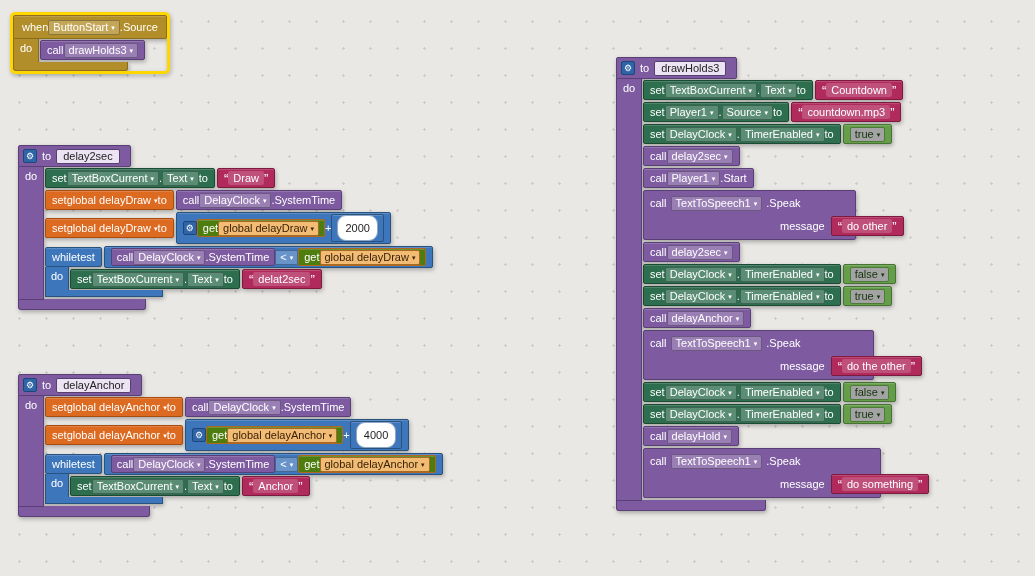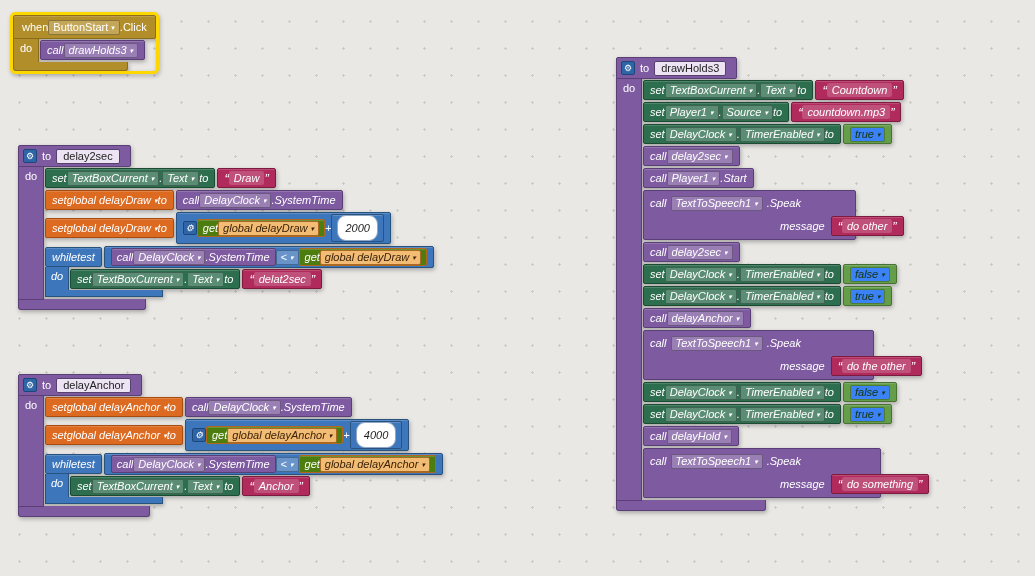--- a/index.html
+++ b/index.html
@@ -35,21 +35,21 @@
 
   .tlabel { display:inline-flex; align-items:center; }
   .ml { }
 
   .dd {
     display:inline-flex; align-items:center; gap:3px; padding:0 4px; height:15px;
     background:rgba(255,255,255,.22); border:1px solid rgba(0,0,0,.3); border-radius:2px;
   }
   .caret { font-size:7px; line-height:1; }
   .ddl { background:#f3bc74; border-color:#a86a22; color:#3a2208; }
-  .logic .ddl { background:#3b82f6; border-color:#4d7a38; color:#15330d; }
+  .logic .ddl { background:#a3a3a3; border-color:#4d7a38; color:#15330d; }
   .ddflat { background:transparent; border:none; padding:0; }
 
   .gear {
     width:14px; height:14px; flex:0 0 14px; background:#2f65a7; border:1px solid #1d4679;
     color:#fff; font-size:9px; line-height:1; display:inline-flex; align-items:center;
     justify-content:center; border-radius:2px;
   }
   .num {
     background:#fff; color:#1f1f1f; border:1px solid #8fa6c4; border-radius:9px;
     padding:12px 7px; height:20px; display:inline-flex; align-items:center;
@@ -69,21 +69,21 @@
     border:1px solid #5a3f77; height:22px; padding:0 10px 0 4px; border-radius:2px;
     position:relative; z-index:2;
   }
   .whenhead { height:24px; padding:0 8px; position:relative; z-index:2; }
   .procbody { display:flex; align-items:stretch; margin-top:-1px; }
   .spine {
     width:26px; flex:0 0 26px; background:#7e5ba0; border:1px solid #5a3f77; border-top:0;
     display:flex; justify-content:center; align-items:flex-start; padding-top:4px;
   }
   .spine.gold { background:#b28e2a; border-color:#8a6c1c; }
-  .rowscol { display:flex; flex-direction:column; align-items:flex-start; gap:2px; padding:2px 0 3px 1px;font-style:italic; }
+  .rowscol { display:flex; flex-direction:column; align-items:flex-start; gap:2px; padding:2px 0 3px 1px; }
   .procfoot {
     background:#7e5ba0; border:1px solid #5a3f77; border-top:0; height:11px;
     border-radius:0 0 3px 3px; margin-top:-1px;
   }
   .procfoot.gold { background:#b28e2a; border-color:#8a6c1c; height:9px; }
 
   .row { display:flex; align-items:center; gap:2px; }
 
   .whileblk { display:flex; flex-direction:column; align-items:flex-start; }
   .whilehead { display:flex; align-items:center; gap:2px; position:relative; z-index:2;border-radius:11px; }
@@ -609,21 +609,21 @@
           </div>
         </div>
       </div><div class="procfoot" style="width: 150px;"></div></div>
     <div class="whenblk selected" style="left: 13px; top: 15px;">
       <div class="blk event whenhead">
         <div class="tlabel">when</div>
         <div class="dd">
           <div class="ddv">ButtonStart</div>
           <div class="caret">▾</div>
         </div>
-        <div class="tlabel">.Click</div>
+        <div class="tlabel">.Source</div>
       </div>
       <div class="procbody">
         <div class="spine gold">
           <div class="tlabel">do</div>
         </div>
         <div class="rowscol">
           <div class="row">
             <div class="blk proc-c">
               <div class="tlabel">call</div>
               <div class="dd">

